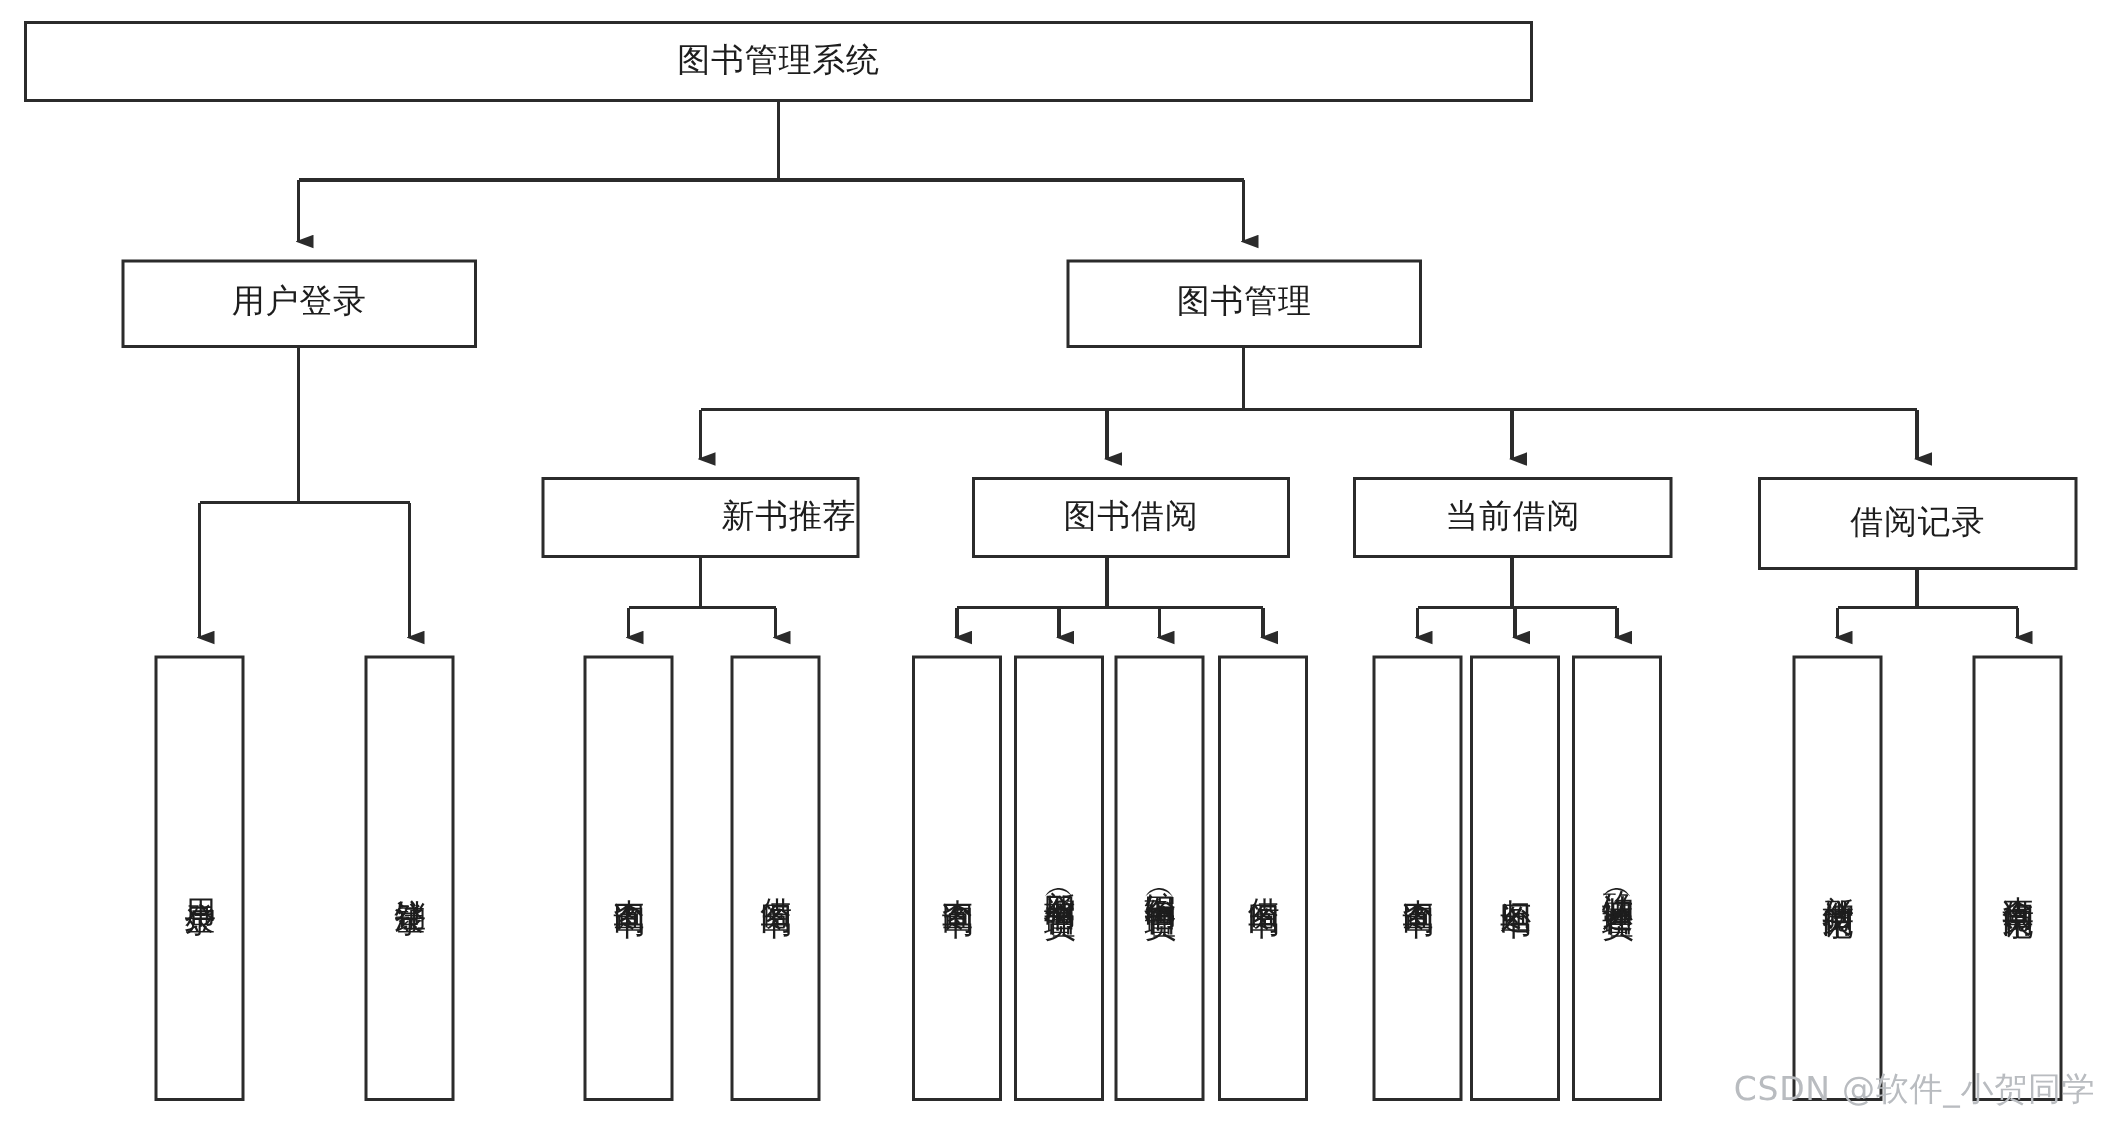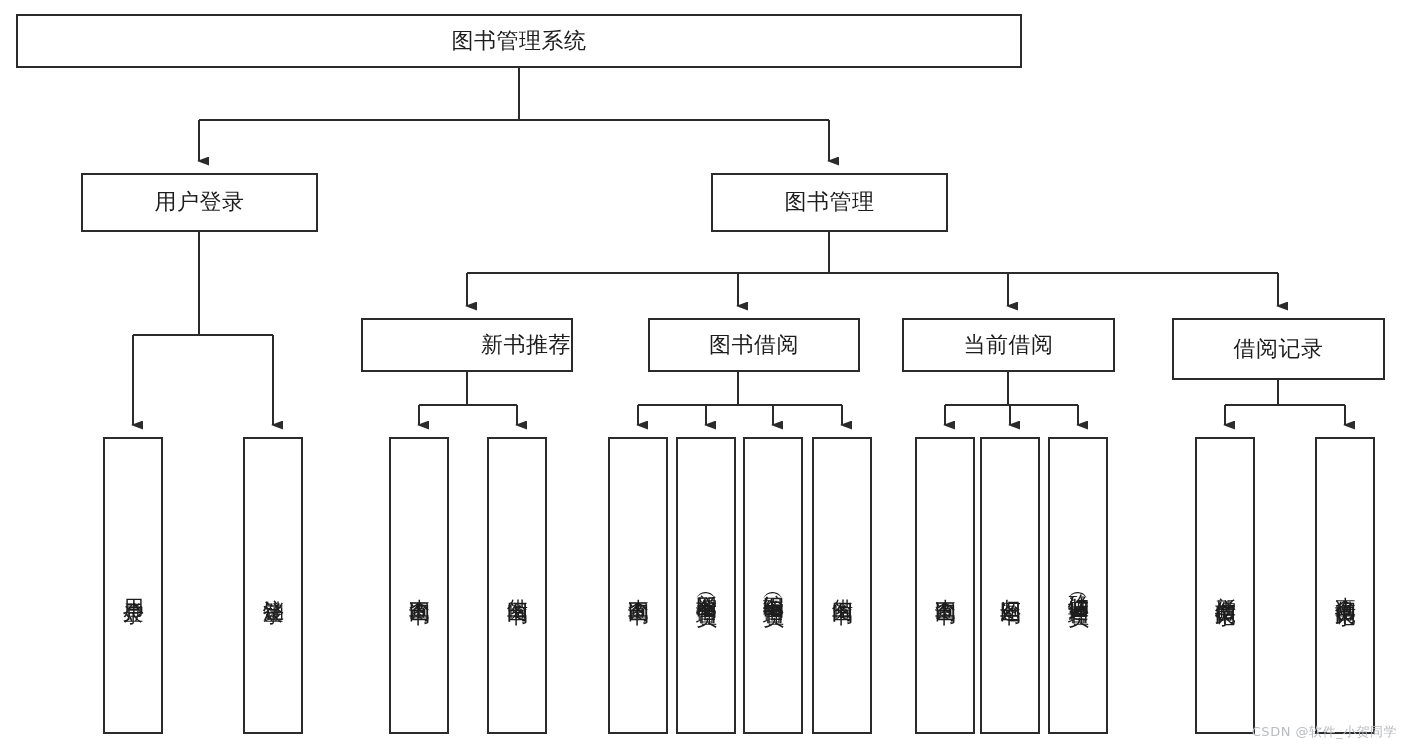--- a/index.html
+++ b/index.html
@@ -47,21 +47,21 @@
     writing-mode: vertical-rl;
     text-orientation: upright;
     letter-spacing: 2px;
     line-height: 1.1;
     white-space: nowrap;
   }
   #watermark {
     position: absolute;
     right: 8px;
     bottom: 6px;
-    font-size: 13px;
+    font-size: 22px;
     color: #b9bcc0;
     white-space: nowrap;
     letter-spacing: 0.5px;
   }
 </style>
 </head>
 <body>
 
 <div id="diagram-root">
 

